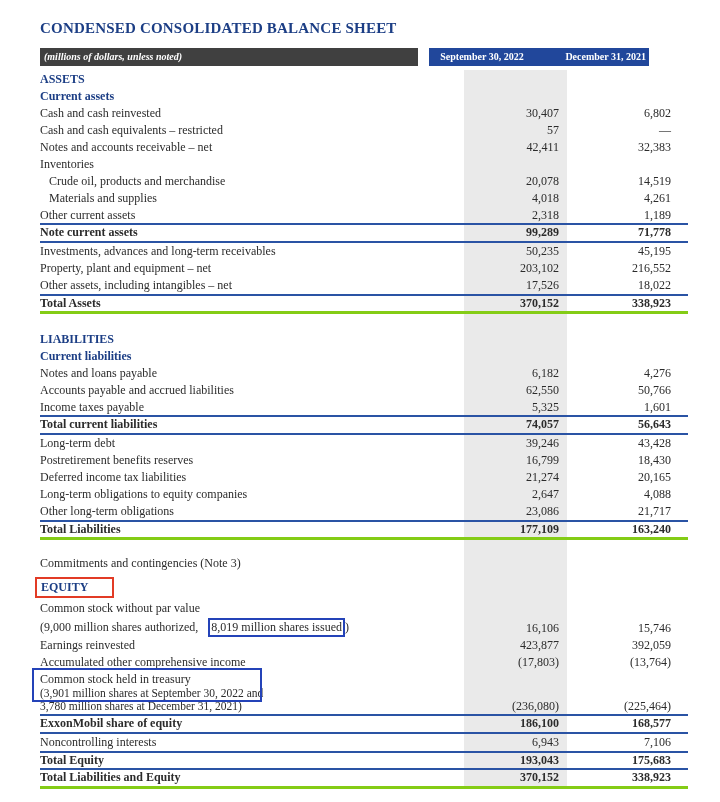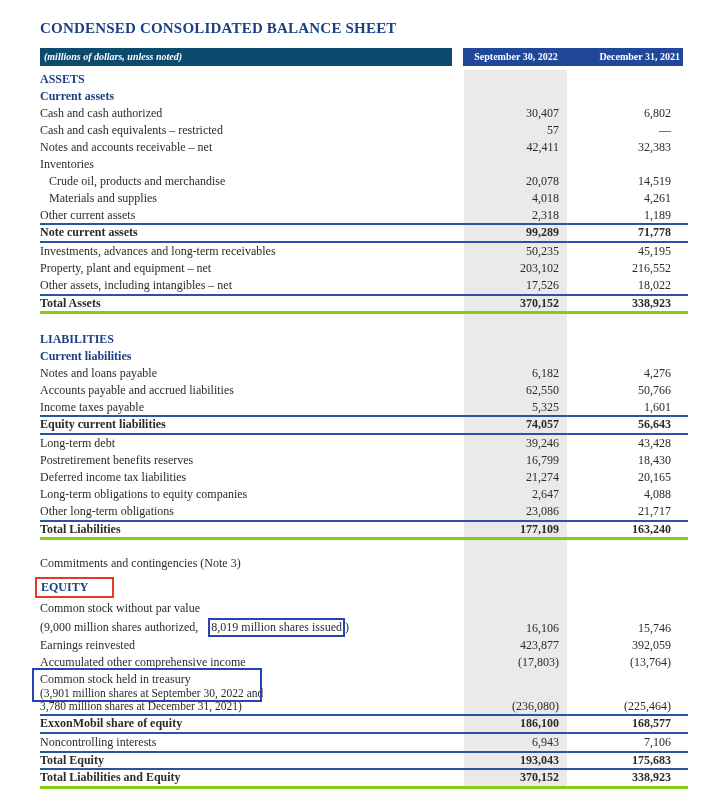--- a/index.html
+++ b/index.html
@@ -12,21 +12,21 @@
   .page { width:720px; height:802px; padding:16px 32px 0 40px; overflow:hidden; position:relative; background:#fff; }
 
   .title {
     font-size:15px; font-weight:bold; color:#1c3e85;
     letter-spacing:0.2px; margin:4px 0 11px 0;
   }
 
   
   .header-bar { display:flex; height:18px; }
   .hb-left {
-    width:412px; background:#0c4a6e; color:#ffffff;
+    width:378px; background:#404040; color:#ffffff;
     font-size:10px; font-weight:bold; font-style:italic;
     line-height:18px; padding-left:4px;
   }
   .hb-gap { width:11px; }
   .hb-right {
     width:220px; background:#21479b; color:#ffffff;
     font-size:10px; font-weight:bold; line-height:18px; display:flex;
   }
   .hb-col1 { width:106px; text-align:center; }
   .hb-col2 { flex:1; text-align:right; padding-right:3px; }
@@ -95,21 +95,21 @@
   <div class="rows">
     <div class="shade"></div>
 
     <div class="row sec">
       <div class="label">ASSETS</div>
     </div>
     <div class="row sec">
       <div class="label">Current assets</div>
     </div>
     <div class="row">
-      <div class="label">Cash and cash authorized</div>
+      <div class="label">Cash and cash reinvested</div>
       <div class="v1">30,407</div>
       <div class="v2">6,802</div>
     </div>
     <div class="row">
       <div class="label">Cash and cash equivalents – restricted</div>
       <div class="v1">57</div>
       <div class="v2">—</div>
     </div>
     <div class="row">
       <div class="label">Notes and accounts receivable – net</div>
@@ -177,21 +177,21 @@
       <div class="label">Accounts payable and accrued liabilities</div>
       <div class="v1">62,550</div>
       <div class="v2">50,766</div>
     </div>
     <div class="row">
       <div class="label">Income taxes payable</div>
       <div class="v1">5,325</div>
       <div class="v2">1,601</div>
     </div>
     <div class="row bold rule-top rule-bottom">
-      <div class="label">Equity current liabilities</div>
+      <div class="label">Total current liabilities</div>
       <div class="v1">74,057</div>
       <div class="v2">56,643</div>
     </div>
     <div class="row">
       <div class="label">Long-term debt</div>
       <div class="v1">39,246</div>
       <div class="v2">43,428</div>
     </div>
     <div class="row">
       <div class="label">Postretirement benefits reserves</div>

